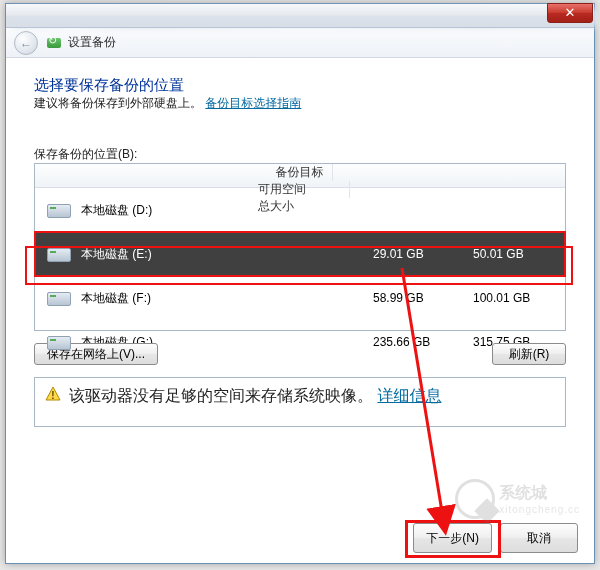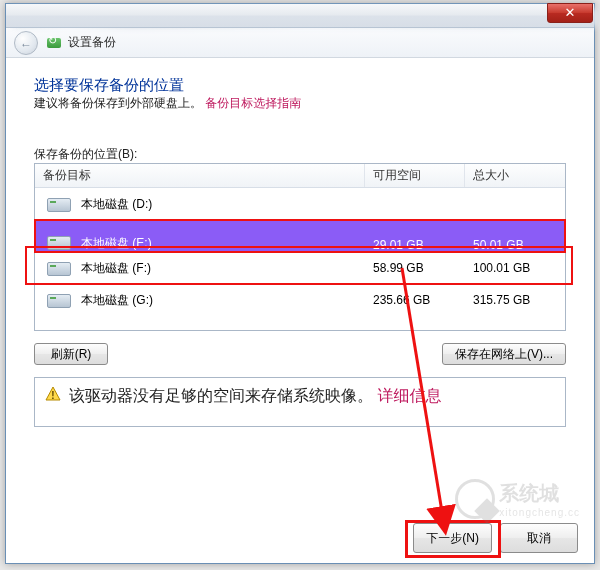--- a/index.html
+++ b/index.html
@@ -89,63 +89,63 @@
     .main-title {
       color: #003399;
       font-size: 15px;
       font-weight: normal;
     }
     .instruction {
       font-size: 12px;
       color: #222;
       margin-bottom: 34px;
     }
-    .link { color: #be185d; cursor: pointer; }
+    .link { color: #0369a1; text-decoration: underline; cursor: pointer; }
     .location-label {
       font-size: 12px;
       color: #222;
       margin-bottom: 0;
     }
     .drive-table {
       border: 1px solid #aab7c7;
       width: 100%;
       height: 168px;
       background: #fff;
     }
     .table-head {
       height: 24px;
       background: linear-gradient(to bottom, #fdfefe, #f0f3f7);
       border-bottom: 1px solid #d7dee7;
       display: flex;
       align-items: center;
+      flex-direction: column;
     }
     .th {
       padding: 0 8px;
       color: #333;
       border-right: 1px solid #e0e5ec;
       height: 100%;
       display: flex;
       align-items: center;
     }
     .col-target { flex: 1; }
     .col-free { width: 100px; }
     .col-total { width: 100px; border-right: none; }
     .drive-row {
-      height: 32px;
+      height: 44px;
       display: flex;
       align-items: center;
       border-bottom: 0px solid transparent;
       cursor: default;
     }
     .drive-row.selected {
-      background: #8b5cf6;
+      background: #404040;
       color: #fff;
       outline: 2px solid #e11;
       outline-offset: -1px;
-      align-items: flex-end;
     }
     .drive-icon {
       width: 28px; height: 20px;
       margin: 0 8px 0 10px;
       position: relative;
       display: inline-block;
       flex-shrink: 0;
     }
     .drive-icon::before {
       content: "";
@@ -239,21 +239,21 @@
       position: relative;
     }
     .watermark-logo::after{
       content:"";
       position:absolute;
       right:-4px; bottom:-4px;
       width: 18px; height: 18px;
       background:#777;
       transform: rotate(45deg);
     }
-    .watermark-text { font-size: 20px; color: #777; font-weight: bold; }
+    .watermark-text { font-size: 16px; color: #777; font-weight: bold; }
     .watermark-sub { font-size: 10px; color: #888; letter-spacing: 1px; }
     .blur-bg {
       position: absolute;
       left: 7px; top: 4px;
       width: 586px; height: 19px;
       filter: blur(3px);
       background: linear-gradient(90deg, #d5dde6 0%, #eef2f7 10%, #c9d3de 20%, #e8edf3 50%, #cfd8e2 80%, #e3e9f0 100%);
       opacity: 0.9;
     }
   </style>
@@ -305,22 +305,22 @@
           <div class="drive-row">
             <span class="drive-icon"></span>
             <span class="drive-name">本地磁盘 (G:)</span>
             <span class="drive-free">235.66 GB</span>
             <span class="drive-total">315.75 GB</span>
           </div>
         </div>
     </div>
 
     <div class="btn-row">
+      <button class="win-btn">保存在网络上(V)...</button>
       <button class="win-btn">刷新(R)</button>
-      <button class="win-btn">保存在网络上(V)...</button>
     </div>
 
     <div class="warn-box">
       <span class="warn-icon">
         <svg viewBox="0 0 16 16">
             <polygon points="8,1 15,14 1,14" fill="#ffd94a" stroke="#b58900" stroke-width="1"></polygon>
             <text x="8" y="12.5" text-anchor="middle" font-size="10" font-weight="bold" fill="#5a4400">!</text>
           </svg>
       </span>
       <span class="warn-text">

